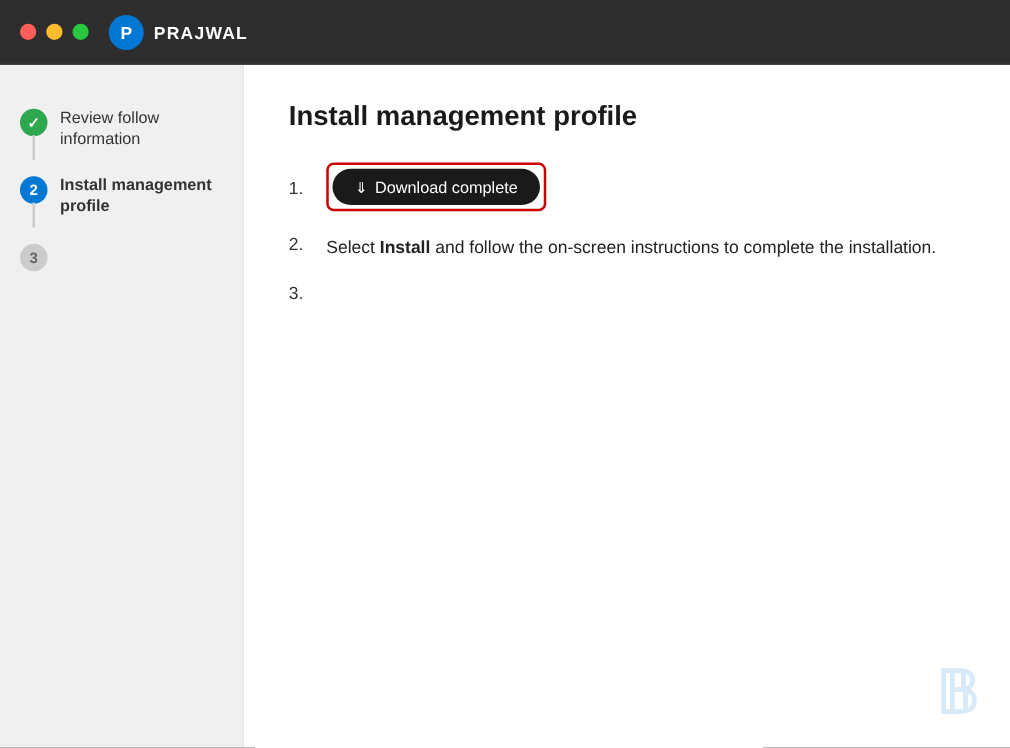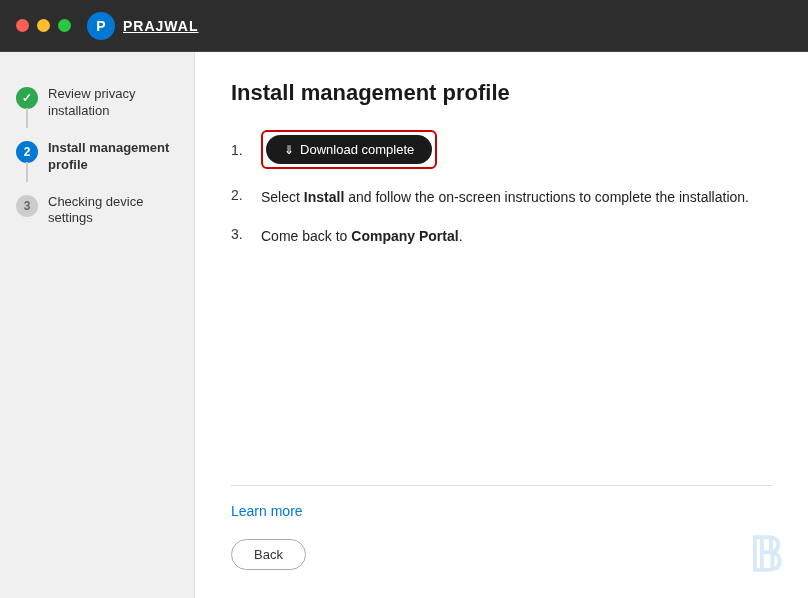--- a/index.html
+++ b/index.html
@@ -55,21 +55,20 @@
       color: white;
       font-weight: bold;
       font-size: 14px;
     }
 
     .brand-name {
       color: white;
       font-size: 14px;
       font-weight: 600;
       letter-spacing: 1px;
-      text-decoration: underline;
     }
 
     
     .app-body {
       display: flex;
       height: calc(598px - 52px);
       background: #f5f5f5;
     }
 
     
@@ -287,38 +286,35 @@
   </div>
 </div>
 
 <div class="app-body">
 
   <div class="sidebar">
 
     <div class="sidebar-item" style="position:relative;">
       <div class="step-indicator done">✓</div>
       <div class="sidebar-item-text">
-        <span class="sidebar-label">Review privacy installation</span>
+        <span class="sidebar-label">Review follow information</span>
       </div>
       <div class="sidebar-connector"></div>
     </div>
 
     <div class="sidebar-item active" style="position:relative;">
       <div class="step-indicator active-step">2</div>
       <div class="sidebar-item-text">
         <span class="sidebar-label">Install management profile</span>
       </div>
       <div class="sidebar-connector"></div>
     </div>
 
     <div class="sidebar-item">
       <div class="step-indicator pending">3</div>
-      <div class="sidebar-item-text">
-        <span class="sidebar-label">Checking device settings</span>
-      </div>
     </div>
 
   </div>
 
   <div class="main-panel">
 
     <h1 class="page-title">Install management profile</h1>
 
     <ol class="steps-list" style="list-style:none;">
 
@@ -334,32 +330,23 @@
 
       <li class="step-row" style="align-items:flex-start;">
         <span class="step-number">2.</span>
         <span class="step-text">
           Select <strong>Install</strong> and follow the on-screen instructions to complete the installation.
         </span>
       </li>
 
       <li class="step-row" style="align-items:flex-start;">
         <span class="step-number">3.</span>
-        <span class="step-text">
-          Come back to <strong>Company Portal</strong>.
-        </span>
       </li>
 
     </ol>
 
-    <div class="bottom-section">
-      <a class="learn-more-link" href="#">Learn more</a>
-      <div class="action-row">
-        <button class="back-btn">Back</button>
-      </div>
-    </div>
 
     <div class="watermark">
       <span class="watermark-letter">𝔹</span>
     </div>
 
   </div>
 </div>
 
 </body></html>

